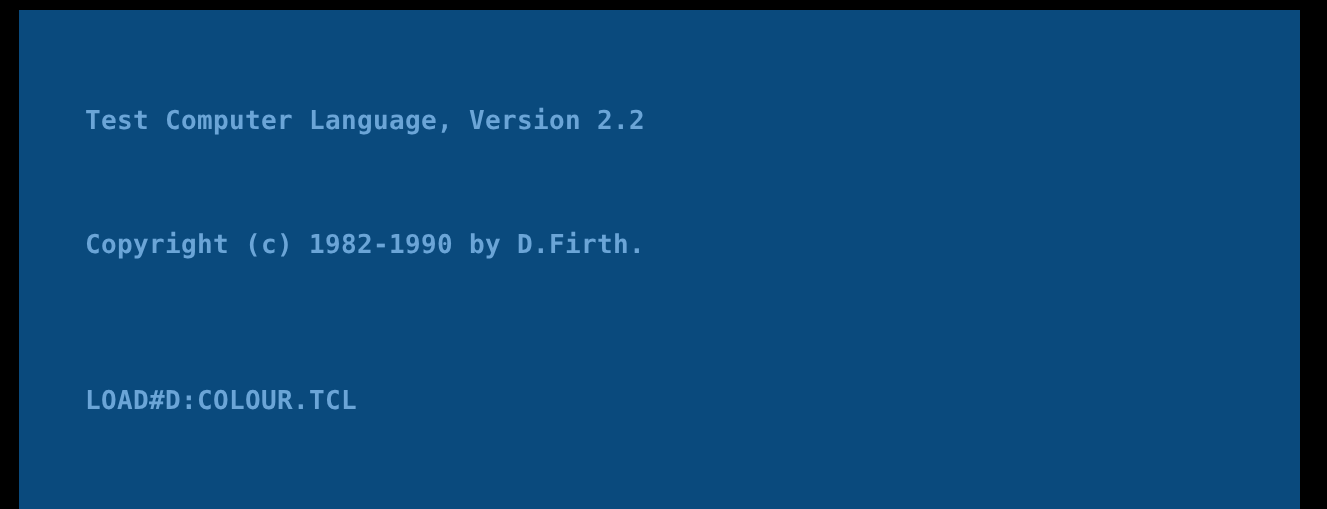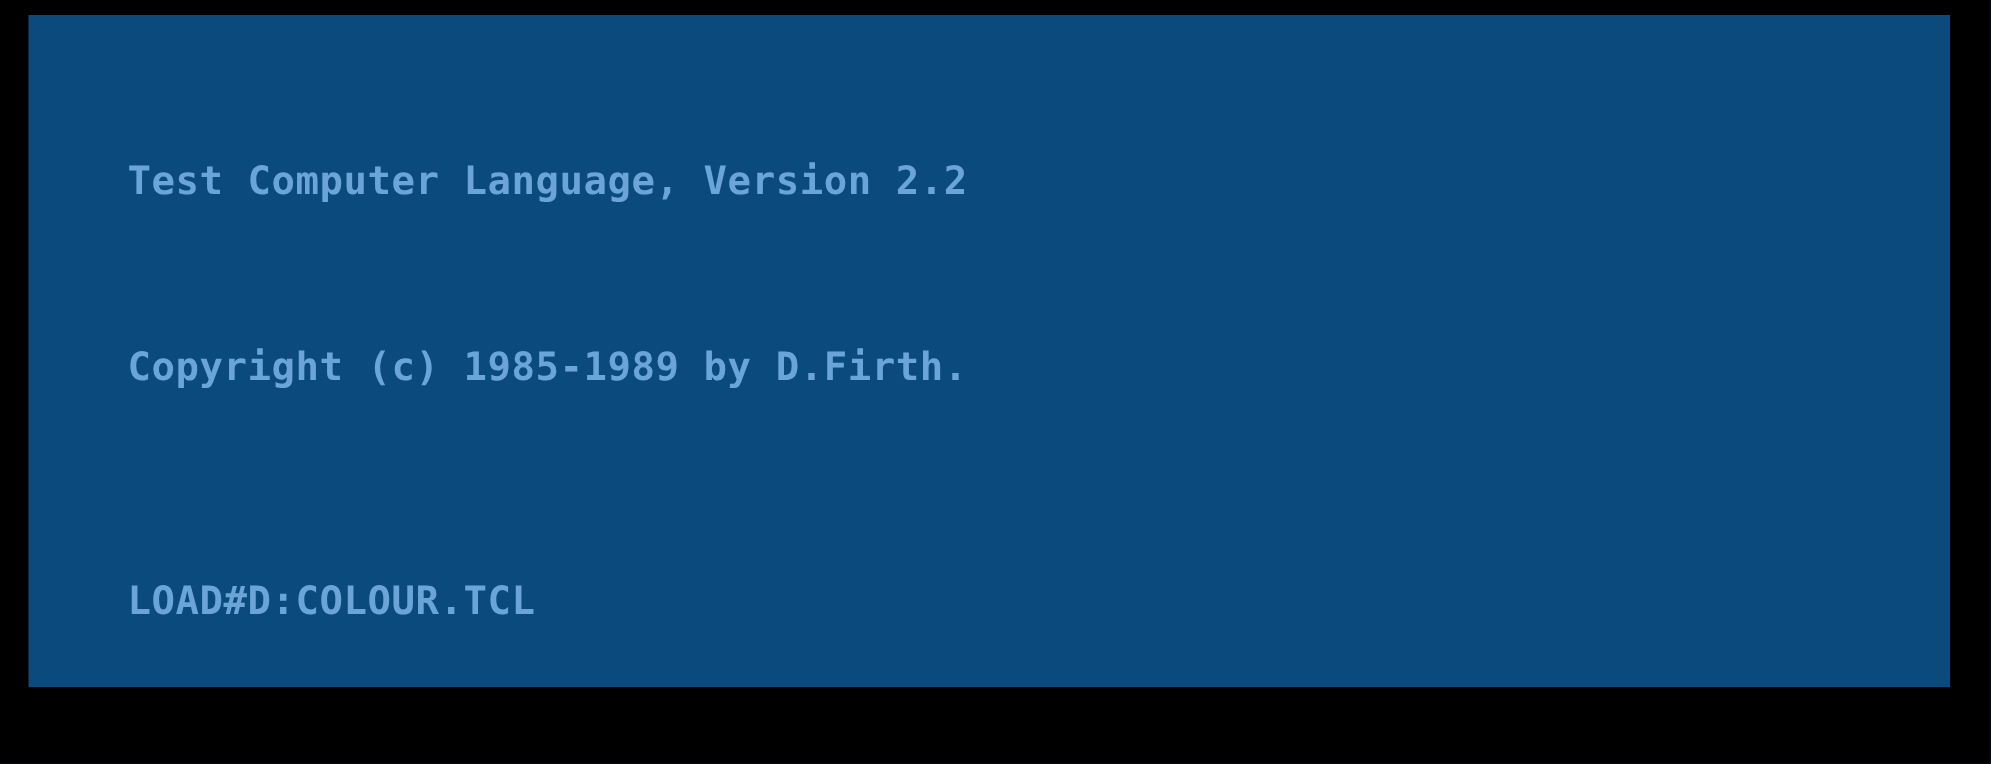--- a/index.html
+++ b/index.html
@@ -12,21 +12,21 @@
     width: 1327px;
     height: 509px;
     background: #000000;
     overflow: hidden;
   }
   #screen {
     position: absolute;
     left: 19px;
     top: 10px;
     width: 1281px;
-    height: 448px;
+    height: 499px;
     background: #0a4a7d;
     overflow: hidden;
   }
   #text-layer {
     position: absolute;
     left: 66px;
     top: 2px;
     font-family: "DejaVu Sans Mono", "Liberation Mono", monospace;
     font-size: 26px;
     line-height: 31.2px;
@@ -46,21 +46,21 @@
 </style>
 </head>
 <body>
 
 <div id="screenshot">
   <div id="screen">
     <div id="text-layer">
 
       <span class="term-line">Test Computer Language, Version 2.2</span>
 
-      <span class="term-line">Copyright (c) 1985-1989 by D.Firth.</span>
+      <span class="term-line">Copyright (c) 1982-1990 by D.Firth.</span>
 
 
       <span class="term-line">LOAD#D:COLOUR.TCL</span>
 
       
 
       
 
       
 

